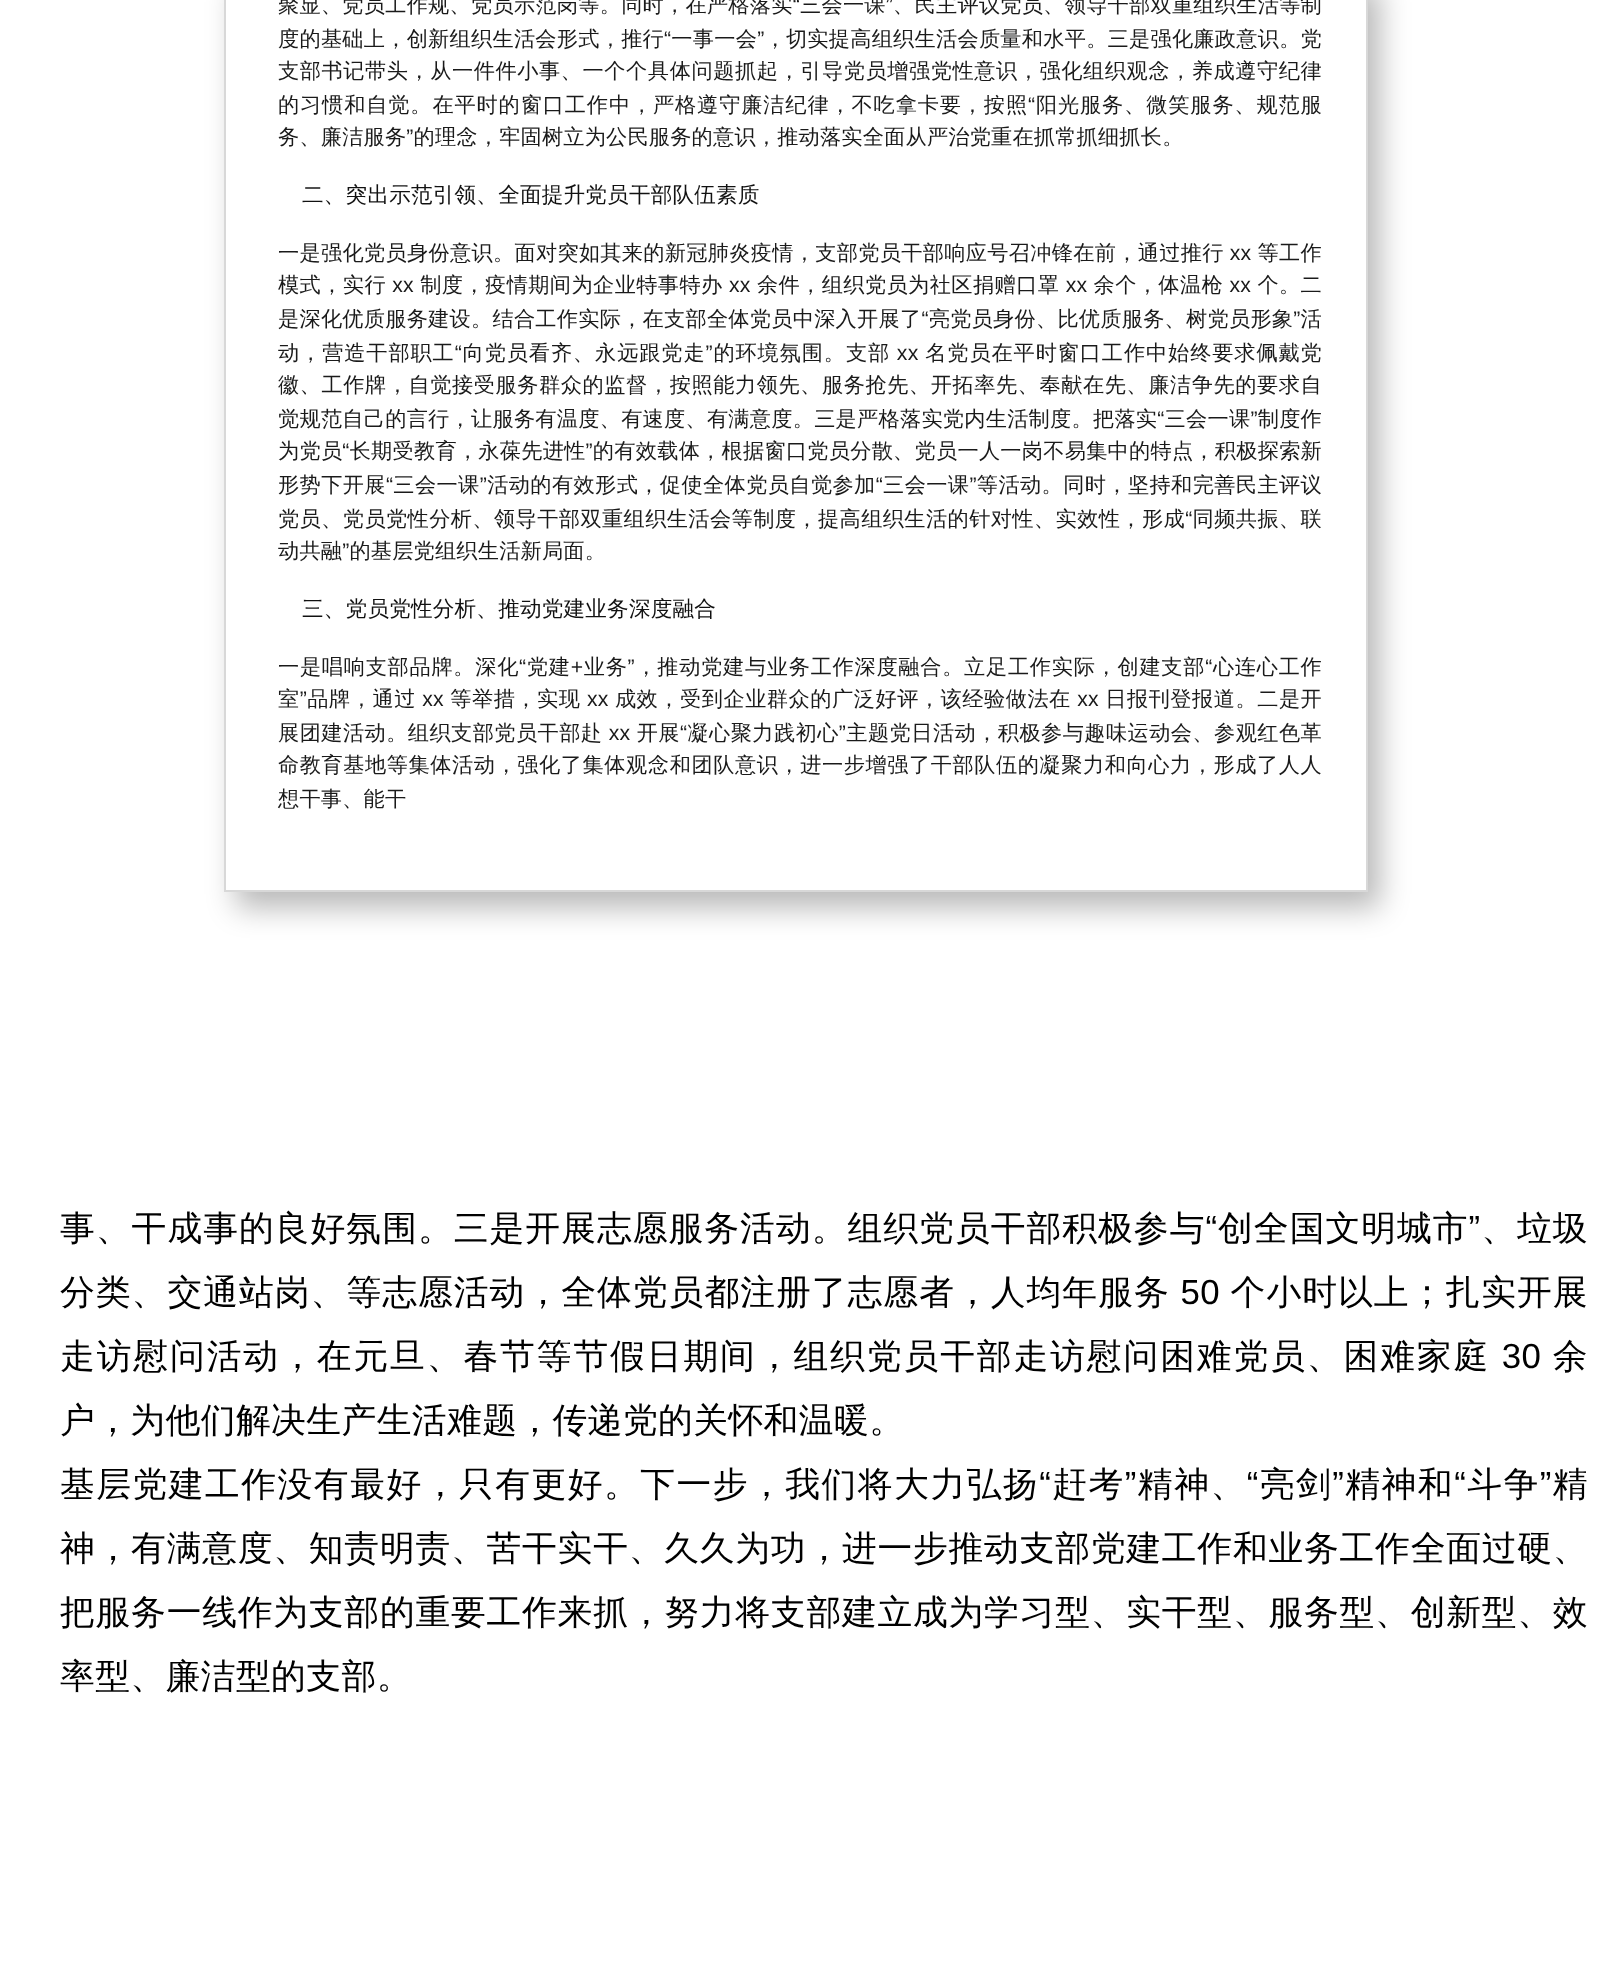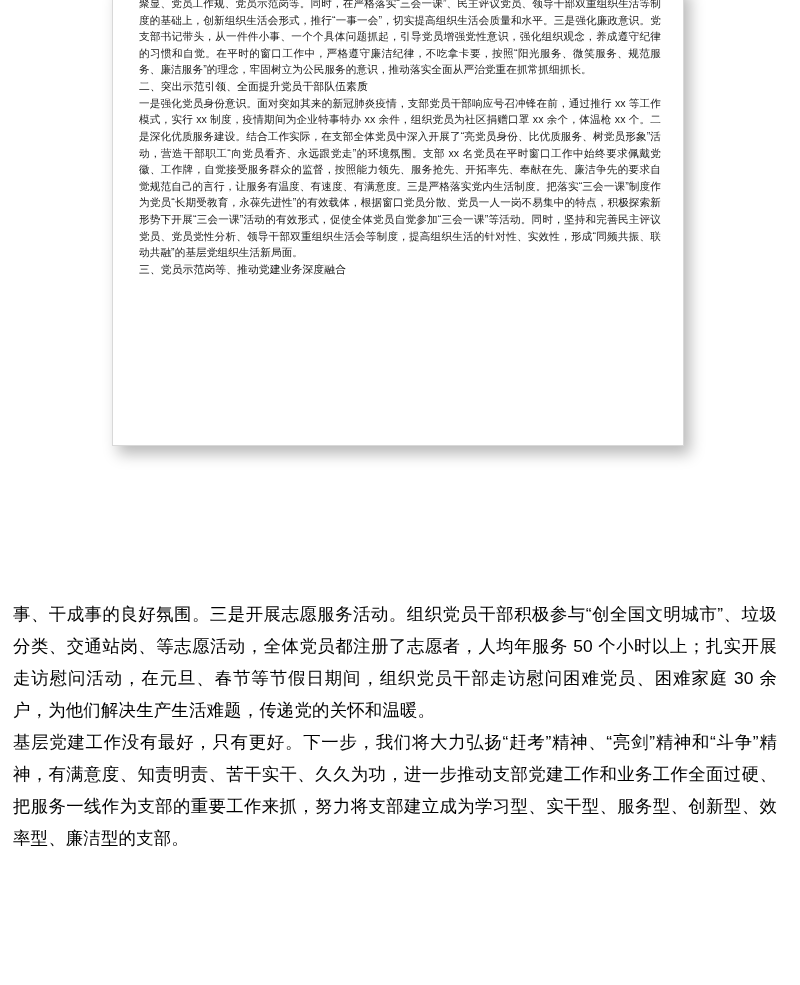--- a/index.html
+++ b/index.html
@@ -39,29 +39,29 @@
     line-height: 16.6px;
     text-align: justify;
     text-justify: inter-ideograph;
     margin: 0;
     color: #1a1a1a;
     letter-spacing: 0.1px;
   }
   .doc-h {
     font-size: 10.8px;
     line-height: 16.8px;
-    margin: 0;
+    margin: 12px;
     color: #111111;
     letter-spacing: 0.1px;
   }
 
   
   .body-text {
     position: absolute;
-    left: 13px;
+    left: 30px;
     top: 598px;
     width: 764px;
   }
   .body-text p {
     margin: 0;
     font-size: 17.4px;
     line-height: 32px;
     text-align: justify;
     text-justify: inter-ideograph;
     color: #000000;
@@ -72,20 +72,21 @@
   }
 </style>
 </head>
 <body>
 
 <div class="doc-card">
   <div class="inner">
     <p class="doc-p">聚显、党员工作规、党员示范岗等。同时，在严格落实“三会一课”、民主评议党员、领导干部双重组织生活等制度的基础上，创新组织生活会形式，推行“一事一会”，切实提高组织生活会质量和水平。三是强化廉政意识。党支部书记带头，从一件件小事、一个个具体问题抓起，引导党员增强党性意识，强化组织观念，养成遵守纪律的习惯和自觉。在平时的窗口工作中，严格遵守廉洁纪律，不吃拿卡要，按照“阳光服务、微笑服务、规范服务、廉洁服务”的理念，牢固树立为公民服务的意识，推动落实全面从严治党重在抓常抓细抓长。</p>
     <p class="doc-h">二、突出示范引领、全面提升党员干部队伍素质</p>
     <p class="doc-p">一是强化党员身份意识。面对突如其来的新冠肺炎疫情，支部党员干部响应号召冲锋在前，通过推行 xx 等工作模式，实行 xx 制度，疫情期间为企业特事特办 xx 余件，组织党员为社区捐赠口罩 xx 余个，体温枪 xx 个。二是深化优质服务建设。结合工作实际，在支部全体党员中深入开展了“亮党员身份、比优质服务、树党员形象”活动，营造干部职工“向党员看齐、永远跟党走”的环境氛围。支部 xx 名党员在平时窗口工作中始终要求佩戴党徽、工作牌，自觉接受服务群众的监督，按照能力领先、服务抢先、开拓率先、奉献在先、廉洁争先的要求自觉规范自己的言行，让服务有温度、有速度、有满意度。三是严格落实党内生活制度。把落实“三会一课”制度作为党员“长期受教育，永葆先进性”的有效载体，根据窗口党员分散、党员一人一岗不易集中的特点，积极探索新形势下开展“三会一课”活动的有效形式，促使全体党员自觉参加“三会一课”等活动。同时，坚持和完善民主评议党员、党员党性分析、领导干部双重组织生活会等制度，提高组织生活的针对性、实效性，形成“同频共振、联动共融”的基层党组织生活新局面。</p>
-    <p class="doc-h">三、党员示范岗等、推动党建业务深度融合</p>
+    <p class="doc-h">三、党员党性分析、推动党建业务深度融合</p>
+    <p class="doc-p">一是唱响支部品牌。深化“党建+业务”，推动党建与业务工作深度融合。立足工作实际，创建支部“心连心工作室”品牌，通过 xx 等举措，实现 xx 成效，受到企业群众的广泛好评，该经验做法在 xx 日报刊登报道。二是开展团建活动。组织支部党员干部赴 xx 开展“凝心聚力践初心”主题党日活动，积极参与趣味运动会、参观红色革命教育基地等集体活动，强化了集体观念和团队意识，进一步增强了干部队伍的凝聚力和向心力，形成了人人想干事、能干</p>
   </div>
 </div>
 
 <div class="body-text">
   <p>事、干成事的良好氛围。三是开展志愿服务活动。组织党员干部积极参与“创全国文明城市”、垃圾分类、交通站岗、等志愿活动，全体党员都注册了志愿者，人均年服务 50 个小时以上；扎实开展走访慰问活动，在元旦、春节等节假日期间，组织党员干部走访慰问困难党员、困难家庭 30 余户，为他们解决生产生活难题，传递党的关怀和温暖。</p>
   <p>基层党建工作没有最好，只有更好。下一步，我们将大力弘扬“赶考”精神、“亮剑”精神和“斗争”精神，有满意度、知责明责、苦干实干、久久为功，进一步推动支部党建工作和业务工作全面过硬、把服务一线作为支部的重要工作来抓，努力将支部建立成为学习型、实干型、服务型、创新型、效率型、廉洁型的支部。</p>
 </div>
 
 </body></html>

